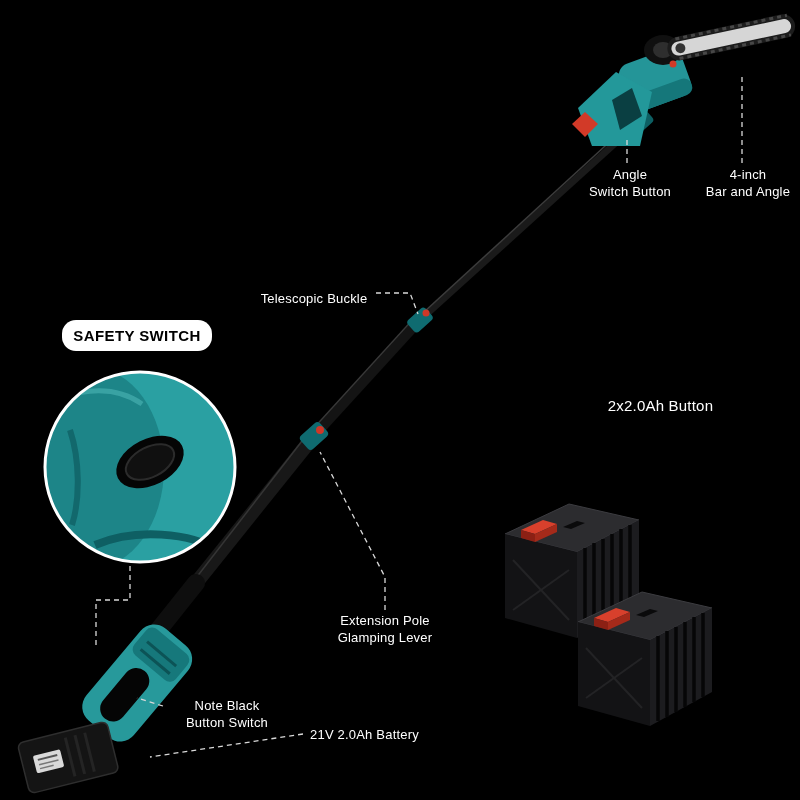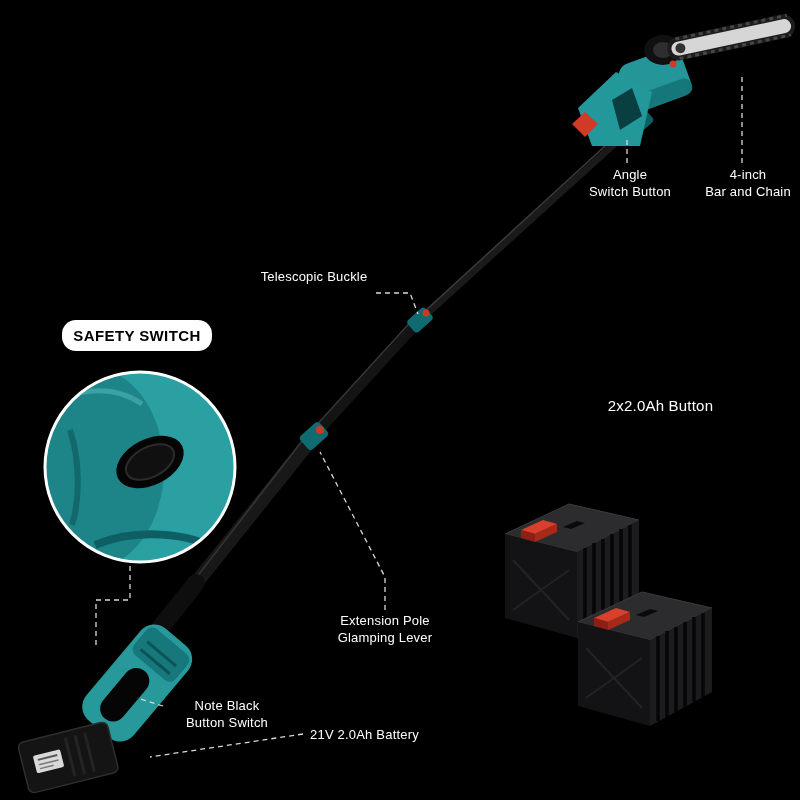--- a/index.html
+++ b/index.html
@@ -156,24 +156,24 @@
     </g>
   </svg>
 
   <div class="lbl" style="left:582px;top:166px;width:96px">
     <div>Angle</div>
     <div>Switch Button</div>
   </div>
 
   <div class="lbl" style="left:698px;top:166px;width:100px">
     <div>4-inch</div>
-    <div>Bar and Chain</div>
+    <div>Bar and Angle</div>
   </div>
 
-  <div class="lbl" style="left:255px;top:268px;width:118px">
+  <div class="lbl" style="left:255px;top:290px;width:118px">
     <div>Telescopic Buckle</div>
   </div>
 
   <div class="safety-title">SAFETY SWITCH</div>
 
   <div class="lbl big" style="left:588px;top:397px;width:145px">
     <div>2x2.0Ah Button</div>
   </div>
 
   <div class="lbl" style="left:322px;top:612px;width:126px">

